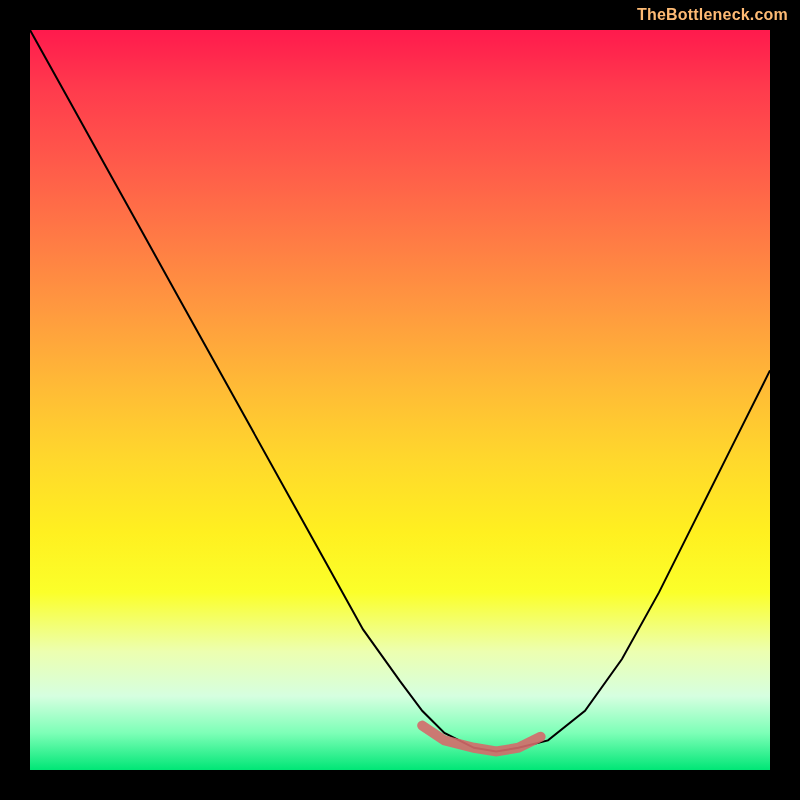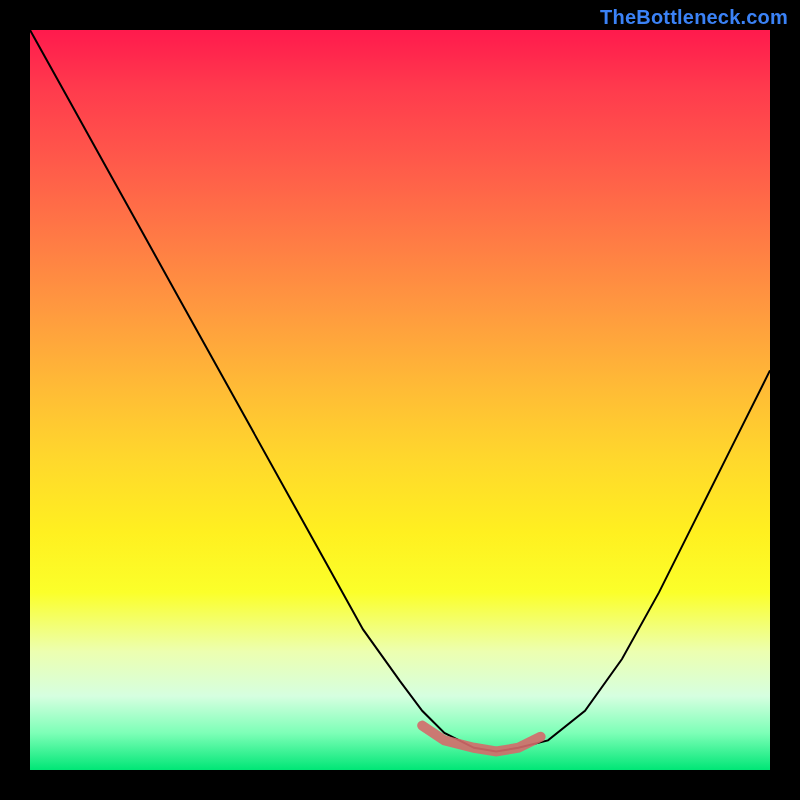--- a/index.html
+++ b/index.html
@@ -37,22 +37,22 @@
       #ecffb0 84%,
       #d6ffe0 90%,
       #7dffb7 95%,
       #00e676 100%
     );
   }
   .watermark {
     position: absolute;
     top: 6px;
     right: 12px;
-    color: #3b82f6;
-    font-size: 20px;
+    color: #fdba74;
+    font-size: 16px;
     font-weight: 600;
     letter-spacing: 0.2px;
     user-select: none;
   }
   svg.curve {
     position: absolute;
     left: 0;
     top: 0;
     width: 740px;
     height: 740px;

